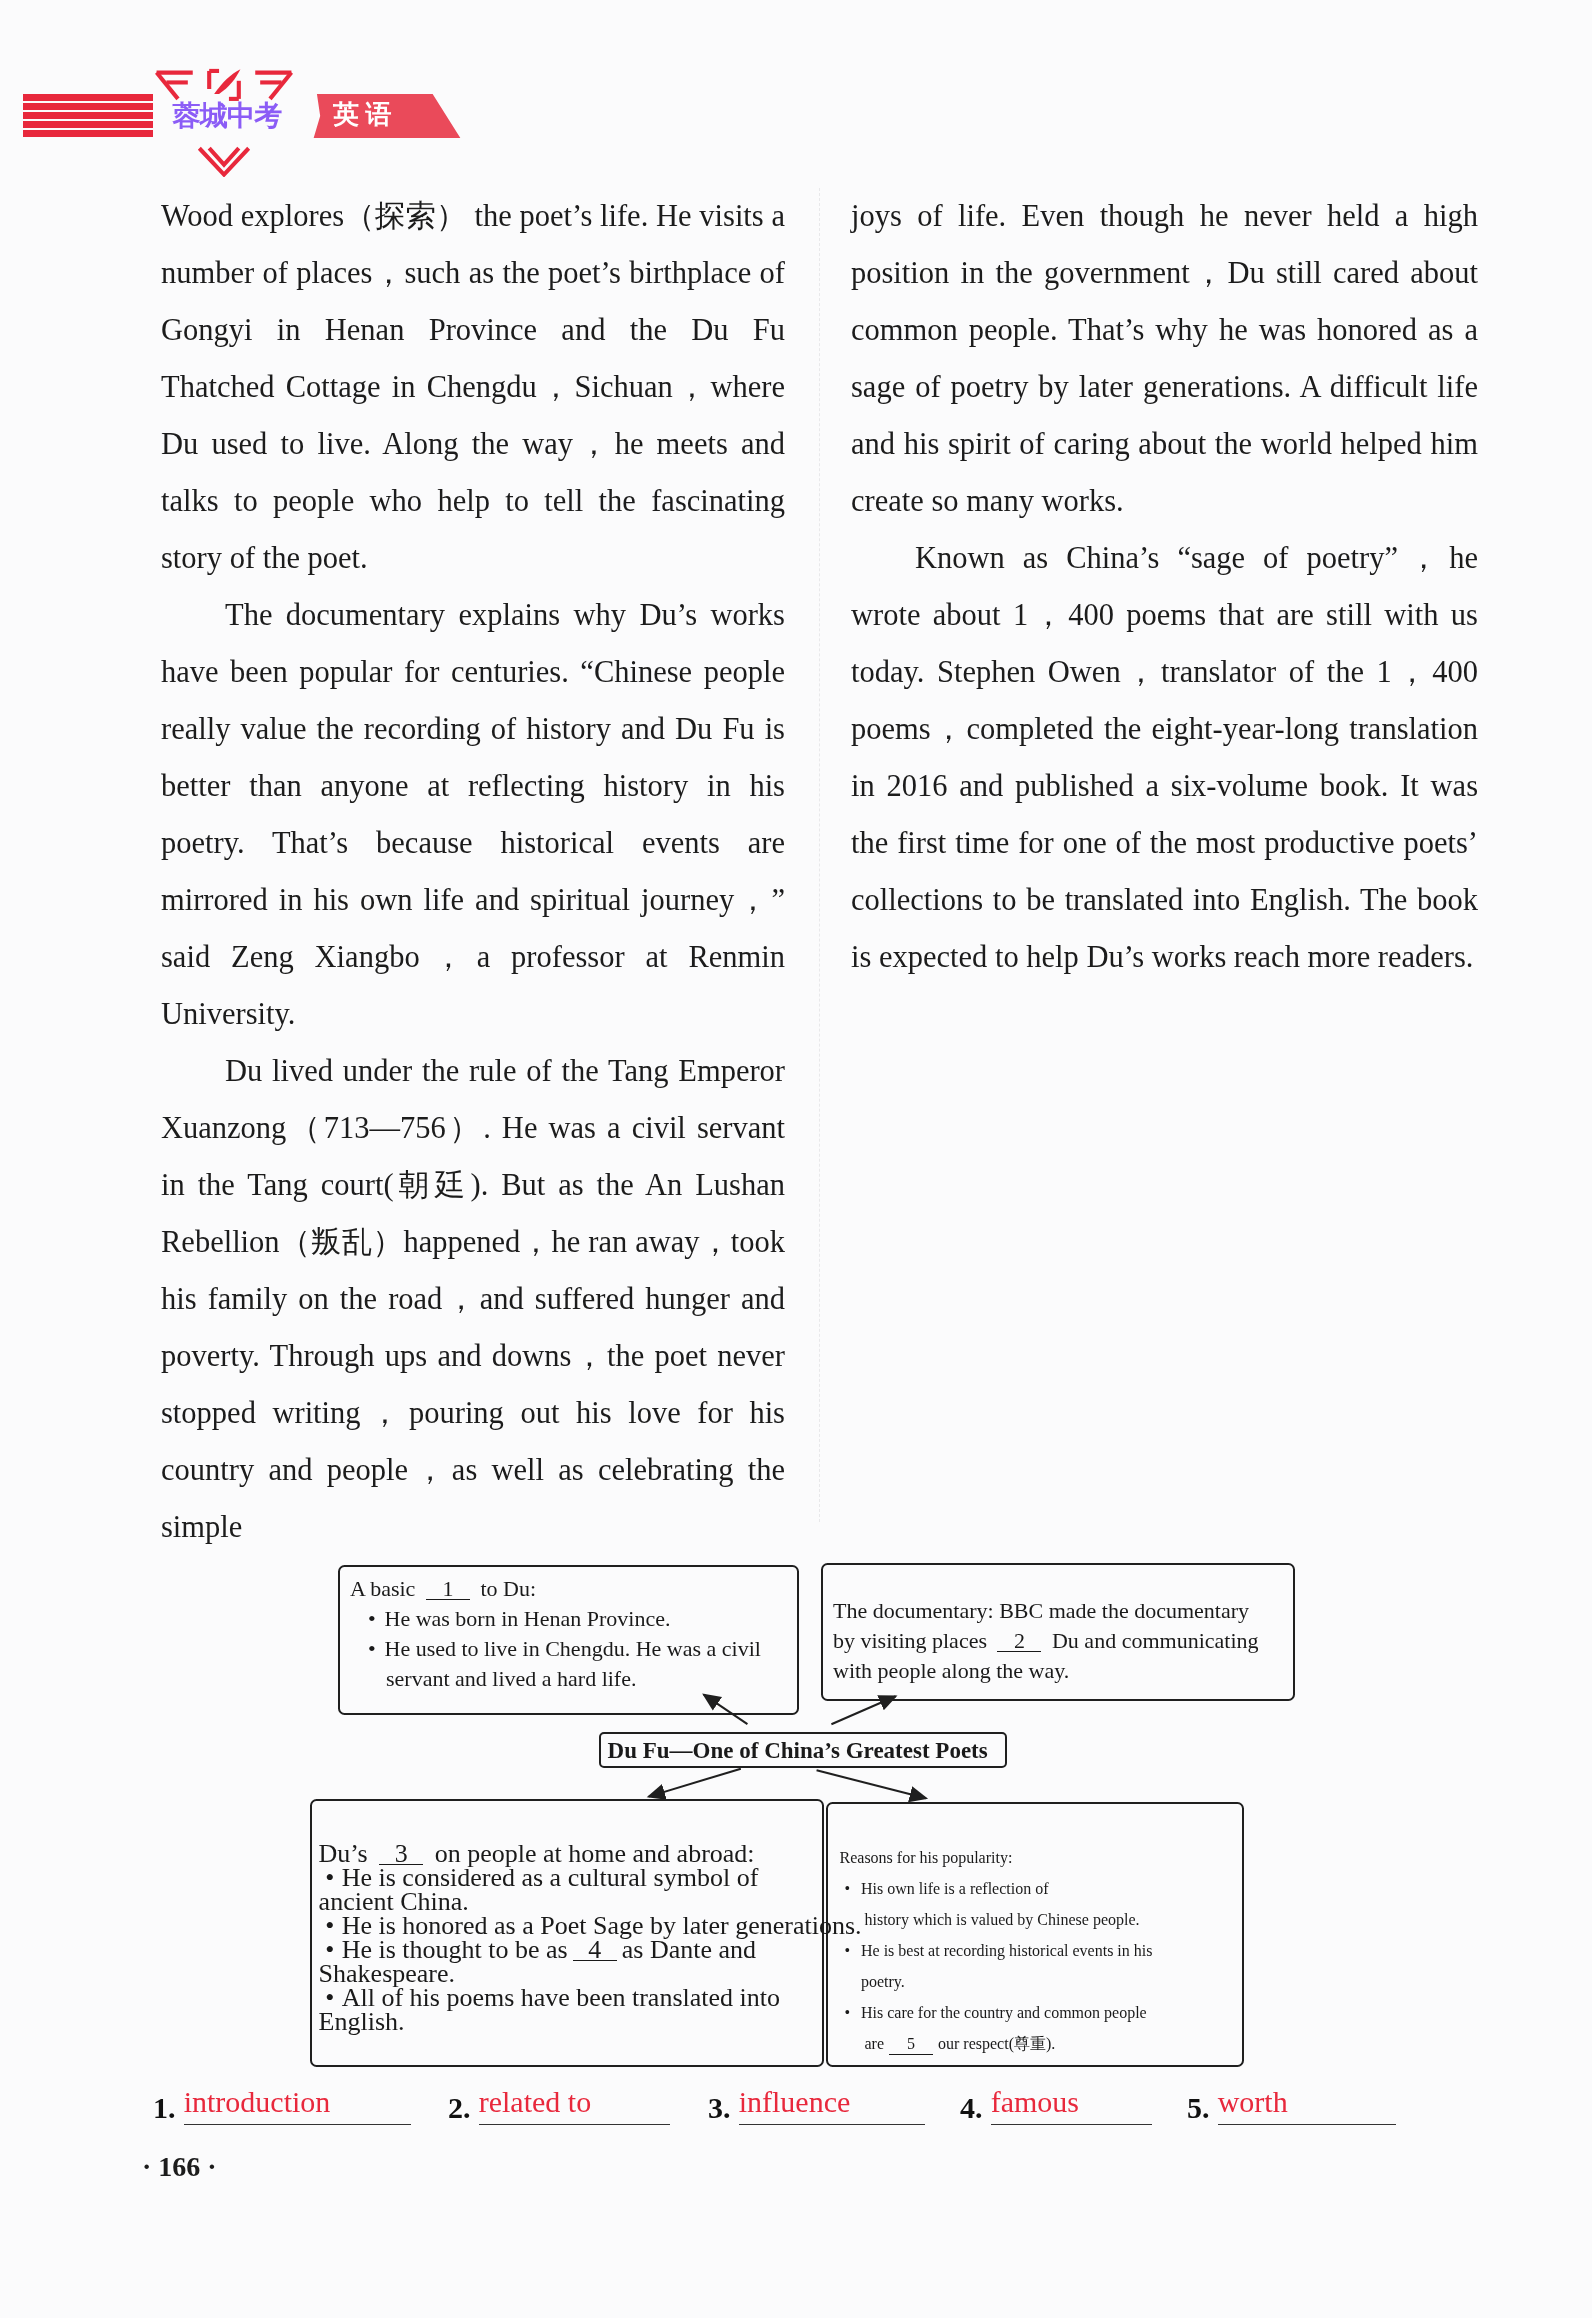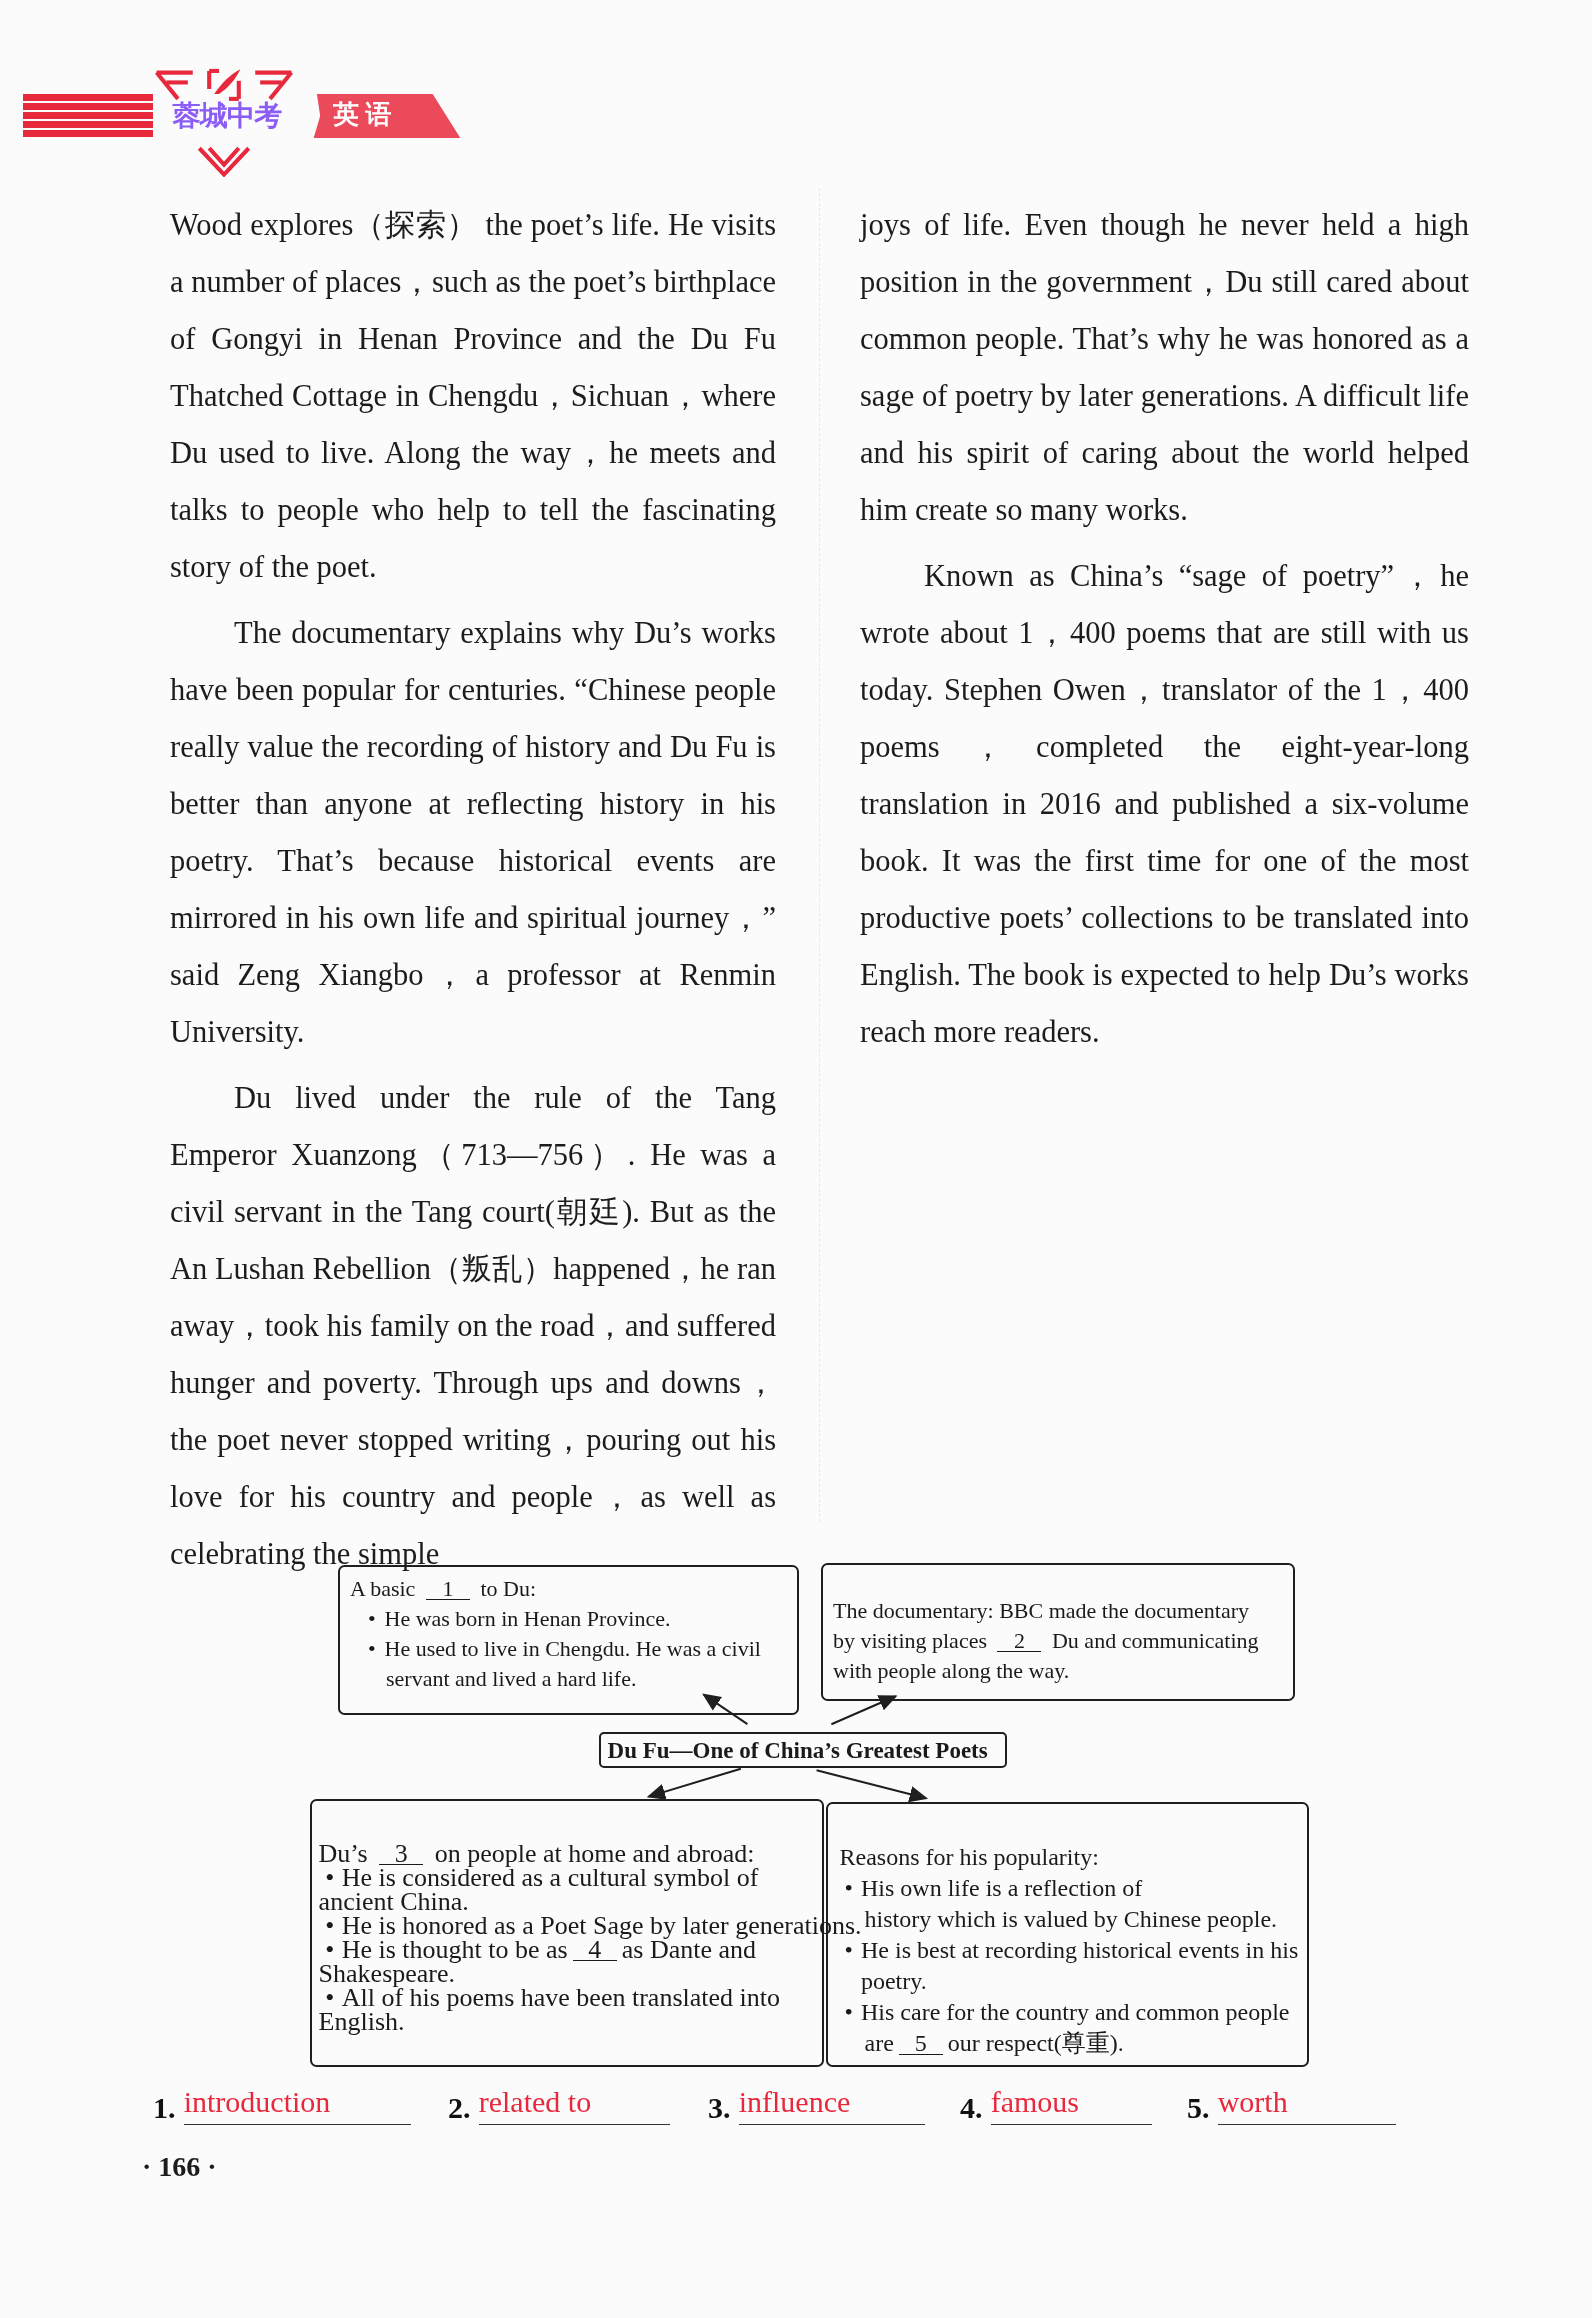--- a/index.html
+++ b/index.html
@@ -16,34 +16,34 @@
   .hdr-stripes div { height:6.6px; margin-bottom:2.5px; }
   .hdr-logo { left:150px; top:66px; width:148px; height:111px; }
   .hdr-brand { left:161px; top:97px; width:132px; font-family:"DejaVu Sans",sans-serif; font-weight:bold; font-size:28px; letter-spacing:-0.8px; text-align:center; }
   .hdr-tag { left:313px; top:94px; width:148px; height:44px; }
   .hdr-tag-label { left:333px; top:97px; font-family:"DejaVu Sans",sans-serif; font-weight:bold; font-size:26px; color:#fff; letter-spacing:6.6px; }
 
   
   .col { position:absolute; top:188px; width:624px; font-size:30.5px; line-height:57px; text-align:justify; }
   .col-left { left:161px; }
   .col-right { left:851px; width:627px; }
-  .col p { margin:9px; }
+  .col p { margin:0; }
   .col p.indent { text-indent:64px; }
   .col-divider { left:819px; top:188px; width:0; height:1334px; border-left:0.8px dashed #e8e8ea; }
 
   
   .box { position:absolute; border:2.1px solid #1f1f1f; border-radius:6.6px; background:transparent;
          font-family:"Liberation Serif","DejaVu Serif",serif; font-size:22px; line-height:30px; color:#1a1a1a; box-sizing:border-box; }
   .box .line { white-space:nowrap; }
   .blank { display:inline-block; min-width:44px; border-bottom:1.6px solid #1a1a1a; text-align:center; line-height:21.4px; margin:0 5px; }
   .box1 { left:338px; top:1553px; width:461px; height:150px; padding:6.6px 10px;margin-top:12px; }
   .box2 { left:821px; top:1555px; width:474px; height:138px; padding:31px 10px 0 10px;margin-top:8px; }
   .title-box { left:599px; top:1732px; width:408px; height:36px; padding:3.3px 0 0 6.6px; font-weight:bold; font-size:23px; line-height:28px; border-radius:5px; }
   .box3 { left:310px; top:1799px; width:514px; height:268px; padding:41px 5px 0 6.6px; line-height:24px; font-size:26px; }
-  .box4 { left:826px; top:1802px; width:483px; height:265px; padding:38px 6.6px 0 11.5px; line-height:31px; font-size:24px; }
+  .box4 { left:826px; top:1802px; width:418px; height:265px; padding:38px 6.6px 0 11.5px; line-height:31px; font-size:16px; }
   .ind1 { padding-left:18px; }
   .ind2 { padding-left:40px; }
   .bullet { display:inline-block; width:16.5px; }
 
   
   .answers { left:153px; top:2081px; width:1252px; height:49px; font-family:"Liberation Serif","DejaVu Serif",serif; }
   .ans { position:absolute; top:0; display:flex; align-items:flex-end; }
   .ans-num { font-weight:bold; font-size:30px; color:#111; margin-right:8.2px; }
   .ans-line { position:relative; height:43px; border-bottom:1.6px solid #333; }
   .ans-text { position:absolute; left:0; right:0; bottom:5px; text-align:left; font-weight:normal; font-size:30px; color:#e8283c; }

